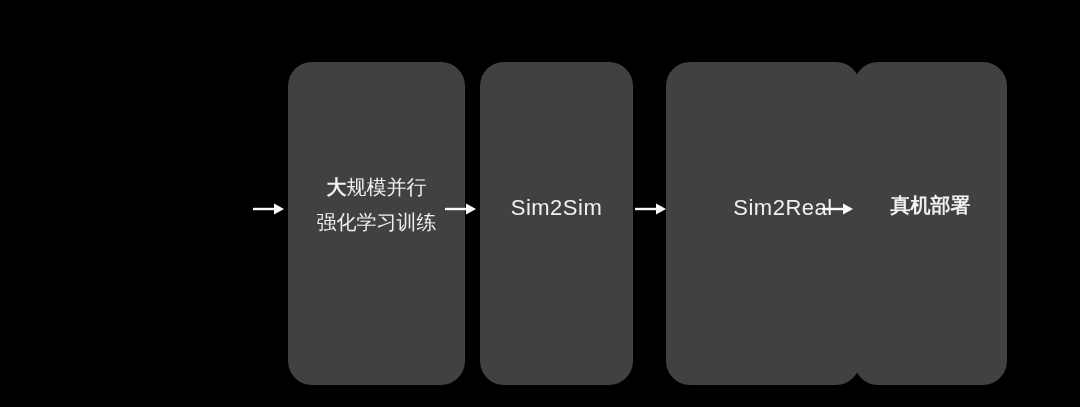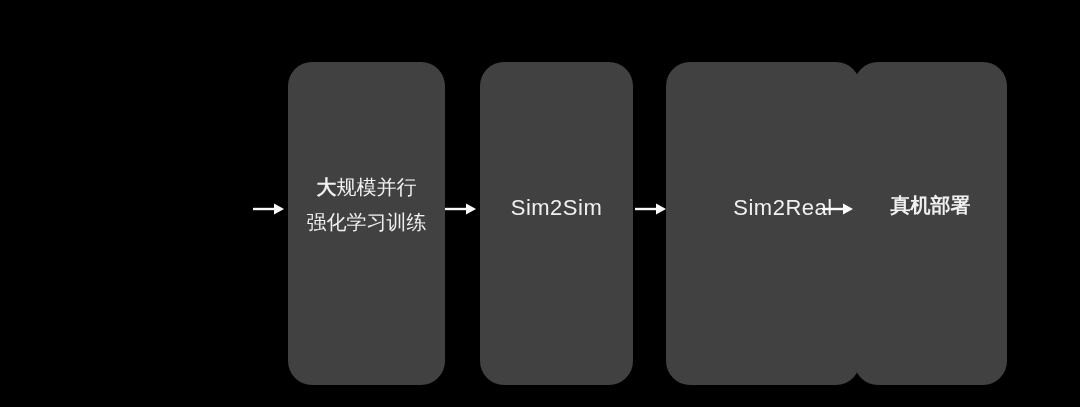--- a/index.html
+++ b/index.html
@@ -19,21 +19,21 @@
     position: absolute;
     top: 62px;
     height: 323px;
     background: #414141;
     border-radius: 24px;
     display: flex;
     align-items: center;
     justify-content: center;
   }
   #stage-1 { left: 94px;  width: 154px; }
-  #stage-2 { left: 288px; width: 157px; }
+  #stage-2 { left: 288px; width: 177px; }
   #stage-3 { left: 480px; width: 153px; }
   #stage-4 { left: 666px; width: 154px; padding-left: 40px; }
   #stage-5 { left: 854px; width: 153px; }
   .stage-content {
     transform: translateY(-19px);
     text-align: center;
     color: #f0f0f0;
     width: 100%;
   }
   .line {

